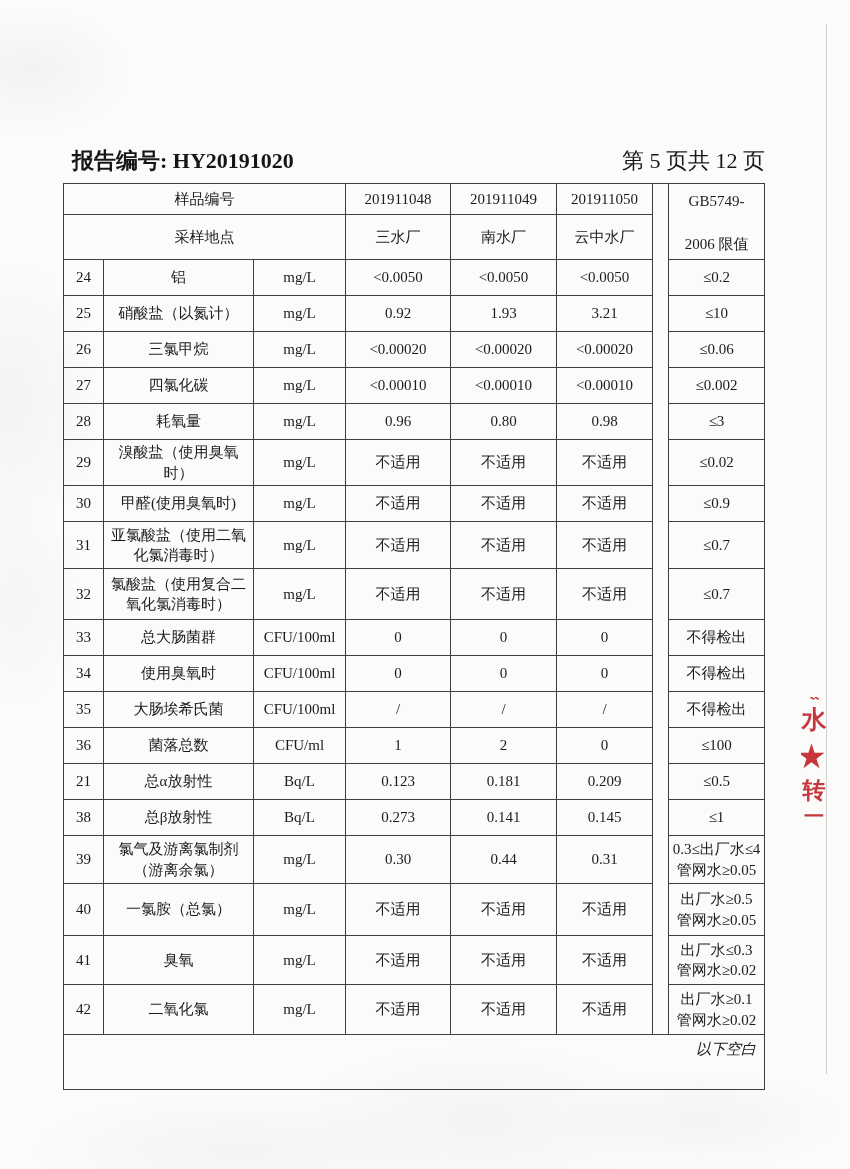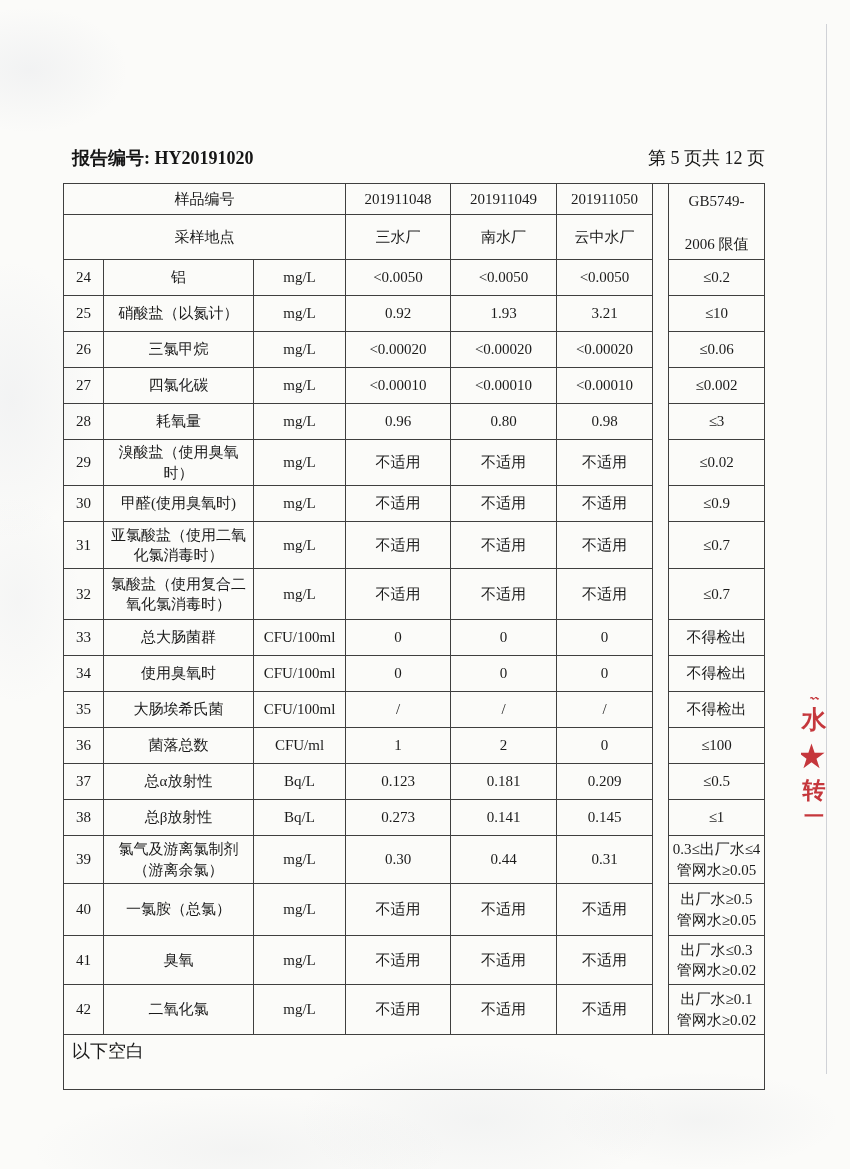--- a/index.html
+++ b/index.html
@@ -26,21 +26,21 @@
   }
   .title{
     position:absolute;top:99px;left:0;width:826px;
     text-align:center;
     font-family:"DejaVu Sans","Liberation Sans",sans-serif;
     font-weight:bold;font-size:22px;letter-spacing:1px;color:#141414;
   }
   .meta{
     position:absolute;top:146px;left:72px;width:693px;
     display:flex;justify-content:space-between;align-items:baseline;
-    font-size:18px;color:#161616;text-align:center;
+    font-size:22px;color:#161616;text-align:center;
   }
   .meta .report-no{font-weight:600;}
   table.report{
     position:absolute;left:63px;top:183px;width:701px;
     border-collapse:collapse;table-layout:fixed;
     font-family:"Liberation Serif","DejaVu Serif",serif;
     color:#1b1b1b;
   }
   table.report td{
     border:1px solid #3f3f3f;
@@ -49,21 +49,21 @@
     padding:2px 3px;height:31px;
     overflow:hidden;
   }
   tr.hrow1 td{height:26px;}
   tr.hrow2 td{height:40px;}
   td.item{text-align:left;padding-left:8px;padding-right:4px;}
   td.gbhead{font-size:15.5px;}
   td.gbhead .l1{margin-top:2px;}
   td.gbhead .l2{margin-top:22px;}
   td.limit-small{font-size:11.5px;line-height:1.55;white-space:pre-line;padding:2px 1px;margin-left:26px;}
-  tr.blank-row td{height:46px;text-align:left;vertical-align:top;font-size:18px;padding:4px 8px;}
+  tr.blank-row td{height:46px;text-align:right;vertical-align:top;font-size:15px;padding:4px 8px;font-style:italic;}
   .stamp{
     position:absolute;left:801px;top:694px;width:26px;
     text-align:center;color:#c1272d;overflow:hidden;
     opacity:.92;line-height:1;
     font-family:"DejaVu Sans",sans-serif;
     filter:blur(.3px);
   }
   .stamp .mark{display:block;font-size:9px;letter-spacing:-1px;}
   .stamp .ch1{display:block;font-size:25px;font-weight:bold;margin-top:4px;}
   .stamp .star{display:block;font-size:34px;margin-top:7px;margin-left:-5px;}
@@ -223,21 +223,21 @@
         <tr style="height: 32px;">
           <td class="no">36</td>
           <td class="item" style="white-space: pre-line;">菌落总数</td>
           <td class="unit">CFU/ml</td>
           <td class="val">1</td>
           <td class="val">2</td>
           <td class="val">0</td>
           <td class="limit">≤100</td>
         </tr>
         <tr style="height: 31px;">
-          <td class="no">37</td>
+          <td class="no">21</td>
           <td class="item" style="white-space: pre-line;">总α放射性</td>
           <td class="unit">Bq/L</td>
           <td class="val">0.123</td>
           <td class="val">0.181</td>
           <td class="val">0.209</td>
           <td class="limit">≤0.5</td>
         </tr>
         <tr style="height: 33px;">
           <td class="no">38</td>
           <td class="item" style="white-space: pre-line;">总β放射性</td>

